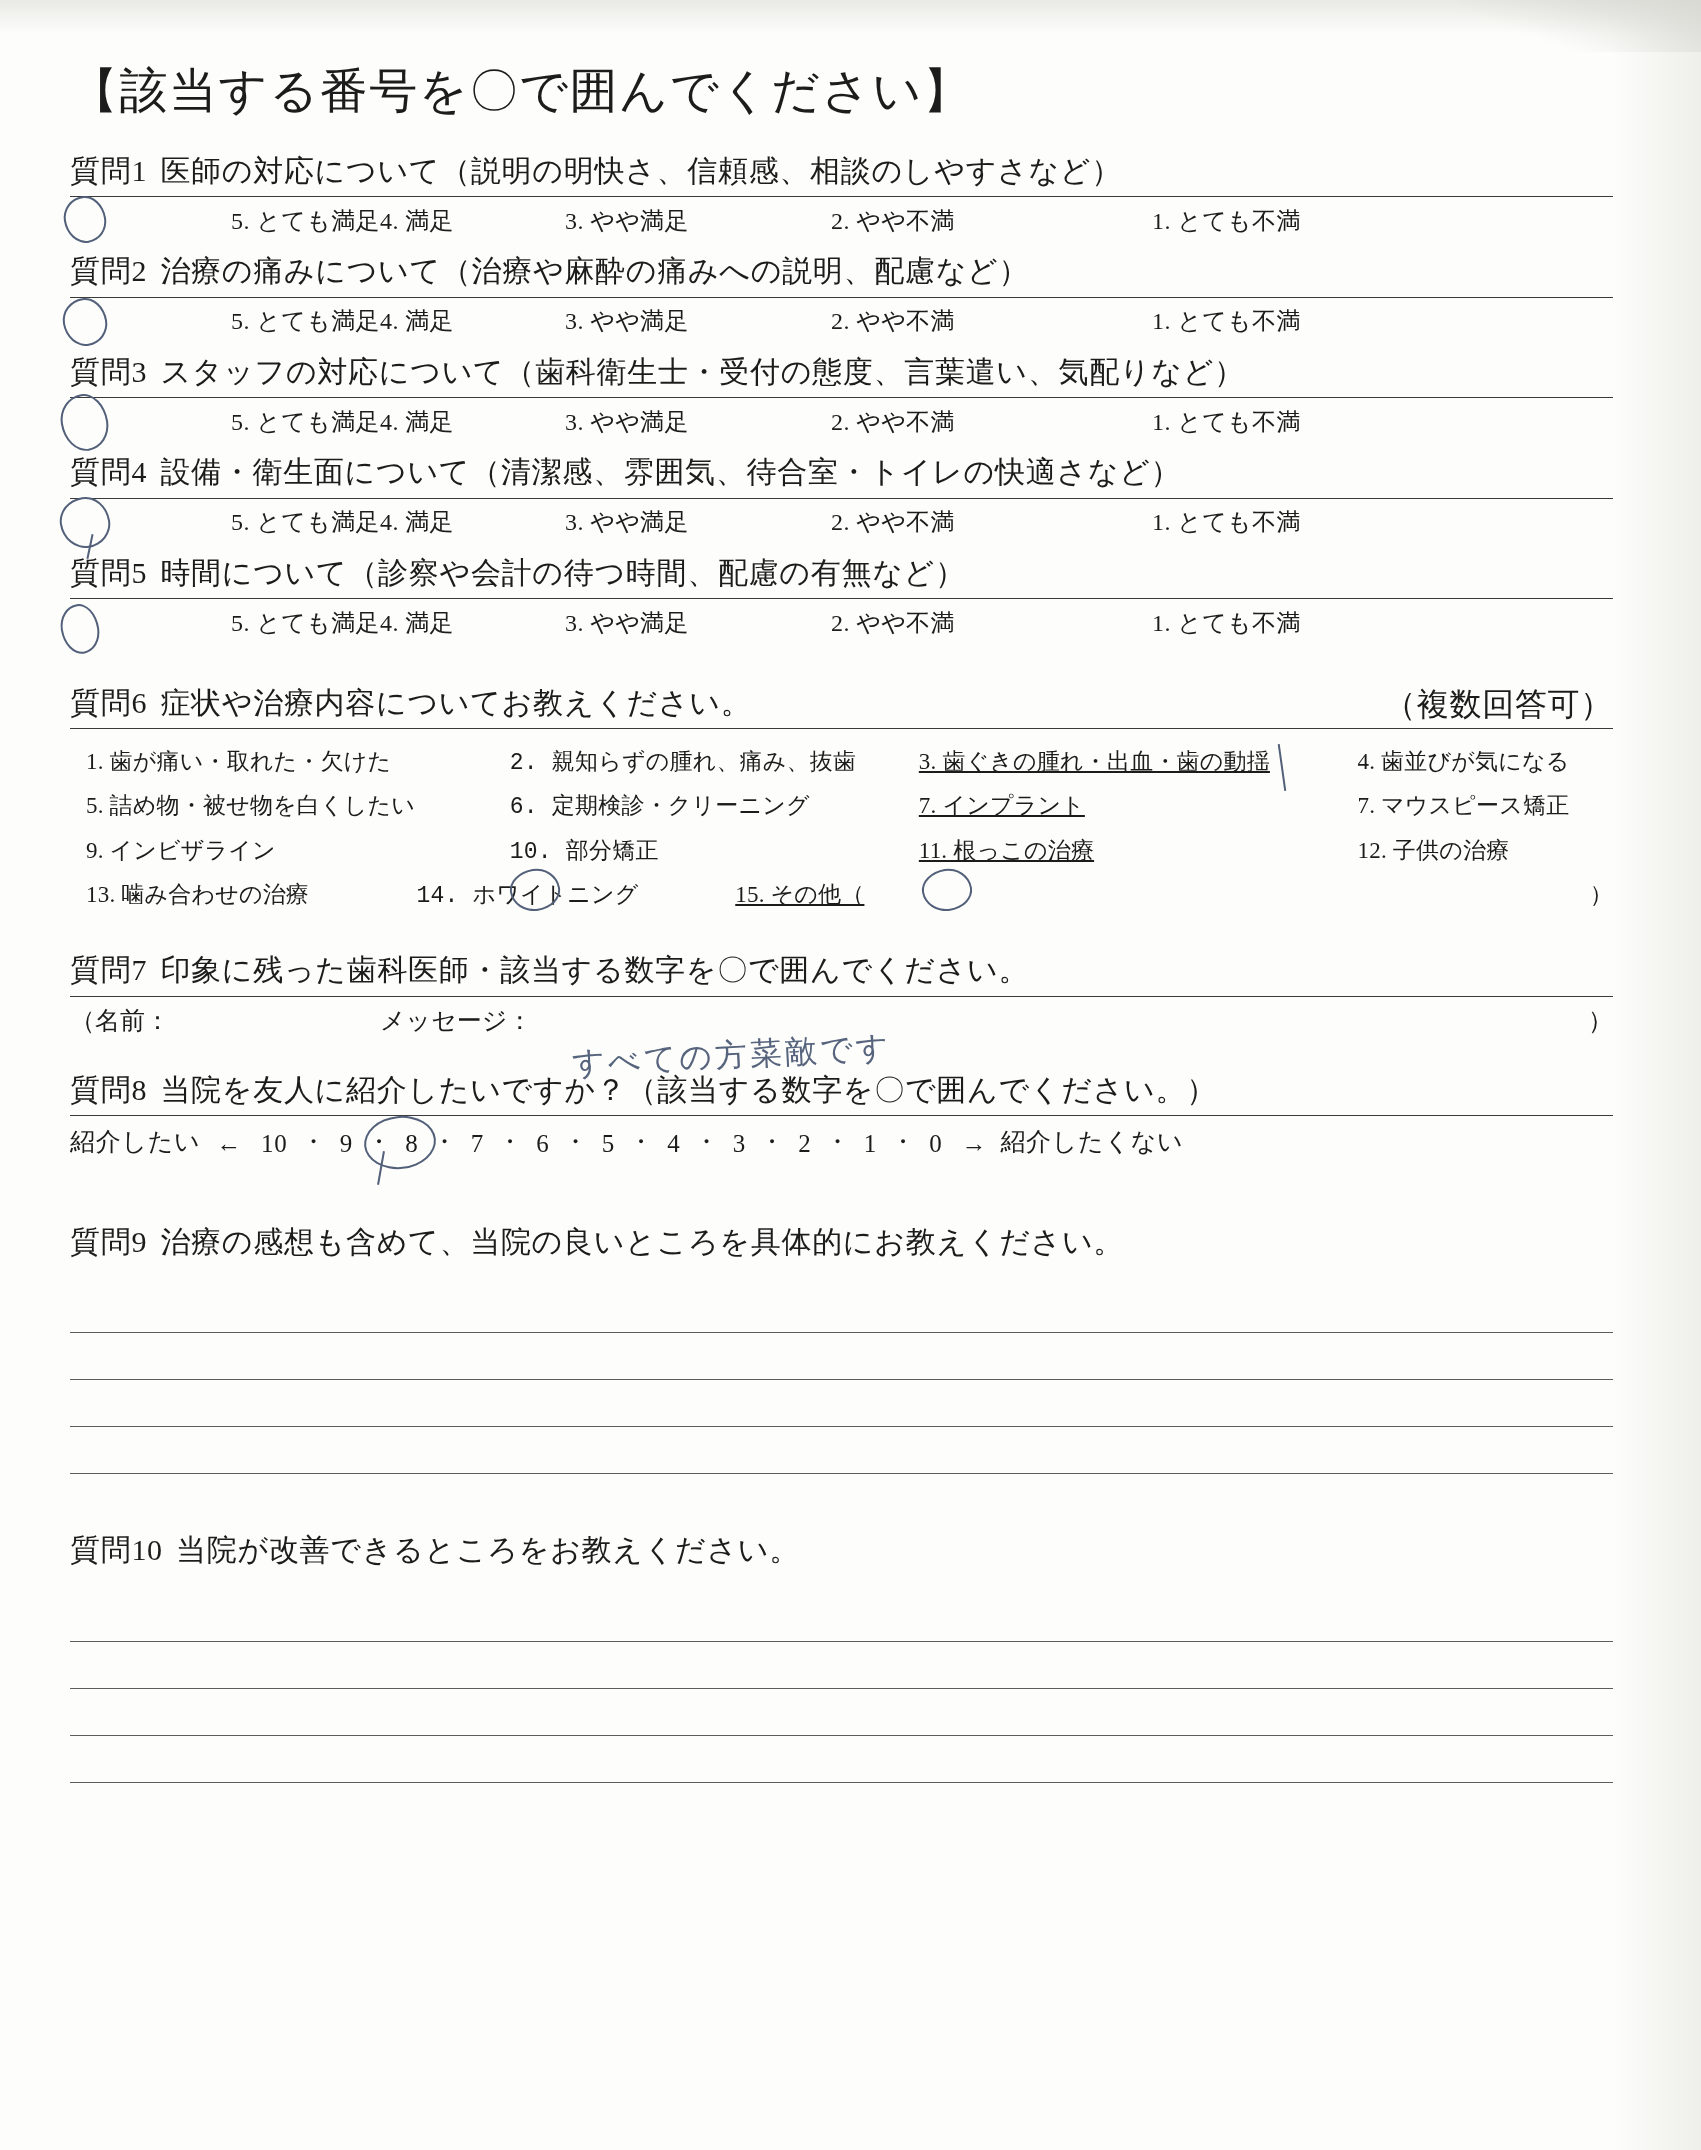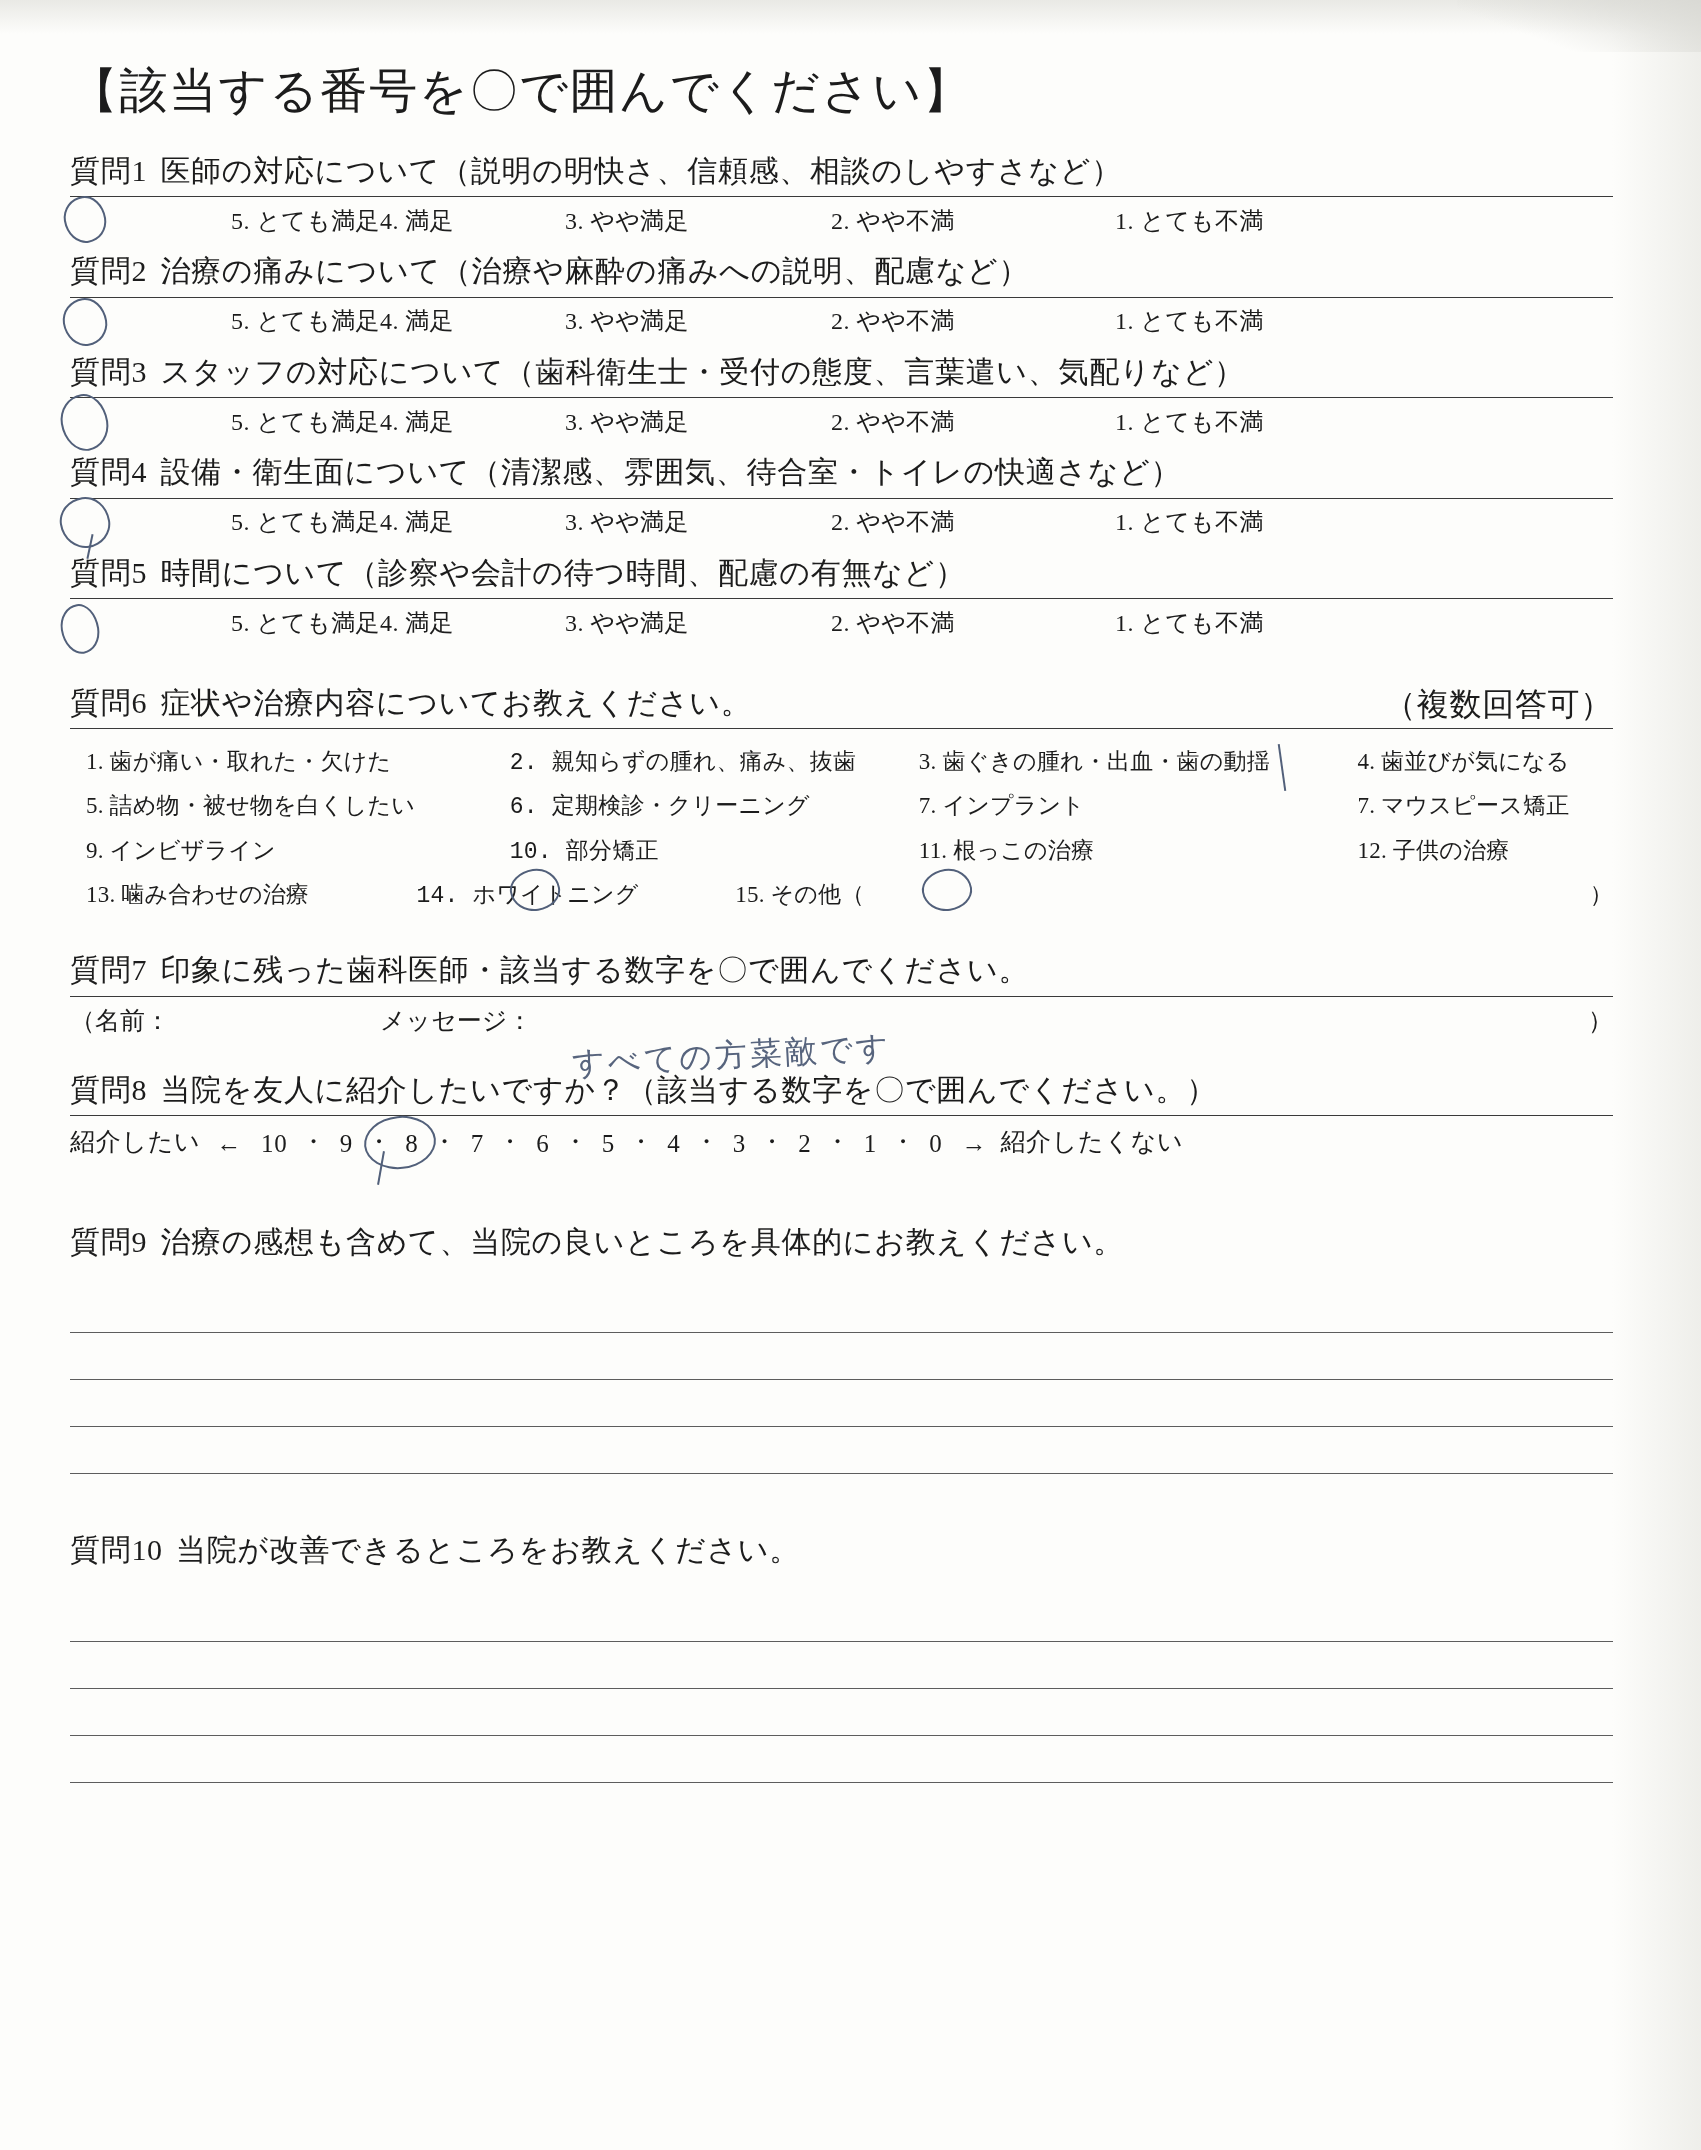--- a/index.html
+++ b/index.html
@@ -75,21 +75,21 @@
     letter-spacing: 0.4px;
     padding-top: 4.4px;
     padding-bottom: 10.3px;
     white-space: nowrap;
   }
   .scale-opt { }
   .scale-opt.o1 { width: 310px; text-align: right; }
   .scale-opt.o2 { width: 185px; }
   .scale-opt.o3 { width: 266px; }
   .scale-opt.o4 { width: 284px; }
-  .scale-opt.o5 { width: 251px; }
+  .scale-opt.o5 { width: 251px; margin-left: 37px; }
 
   
   .ink-circle {
     position: absolute;
     border: 2.2px solid #52607a;
     border-radius: 52% 48% 50% 50% / 46% 54% 46% 54%;
     transform: rotate(-9deg);
     pointer-events: none;
   }
   .ink-tail {
@@ -111,21 +111,21 @@
     letter-spacing: 0.2px;
     padding-top: 7.4px;
   }
   .opt-row {
     display: flex;
     padding: 6.6px 0;
     white-space: nowrap;
   }
   .opt-c1 { width: 428px; padding-left: 16px; }
   .opt-c2 { width: 413px; font-family: Liberation Mono, monospace; }
-  .opt-c3 { width: 443px; }
+  .opt-c3 { width: 443px; text-decoration: underline; }
   .opt-c4 { width: 258px; }
 
   
   .q7-row {
     position: relative;
     display: flex;
     font-size: 25px;
     padding-top: 4.4px;
     padding-bottom: 5.9px;
     white-space: nowrap;

